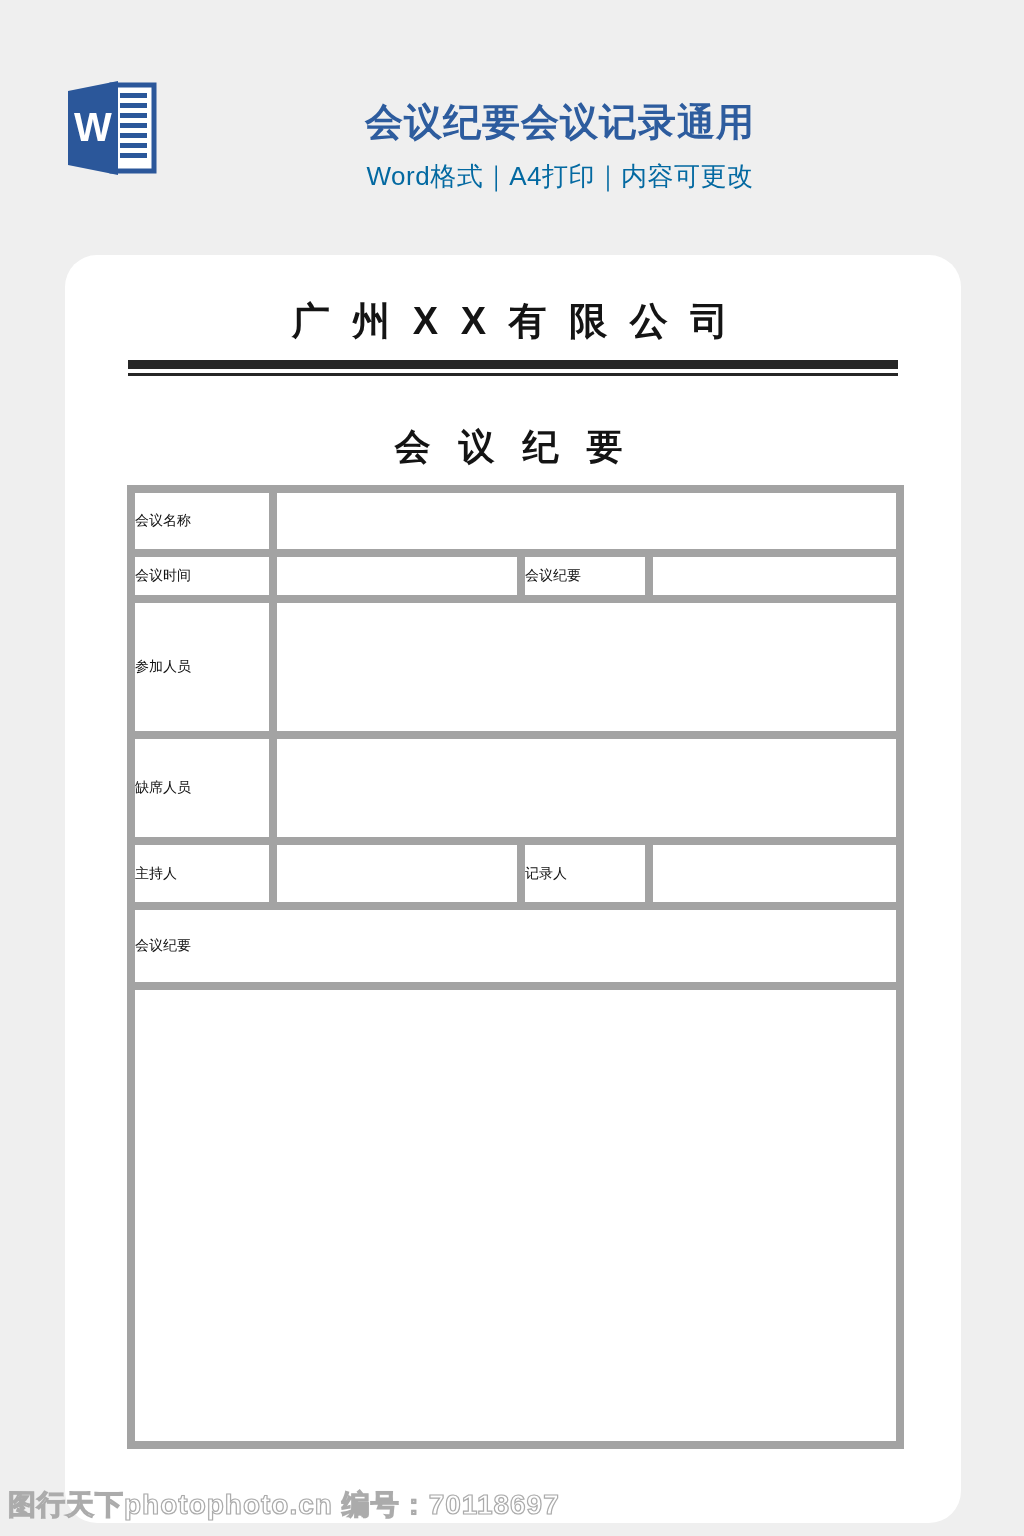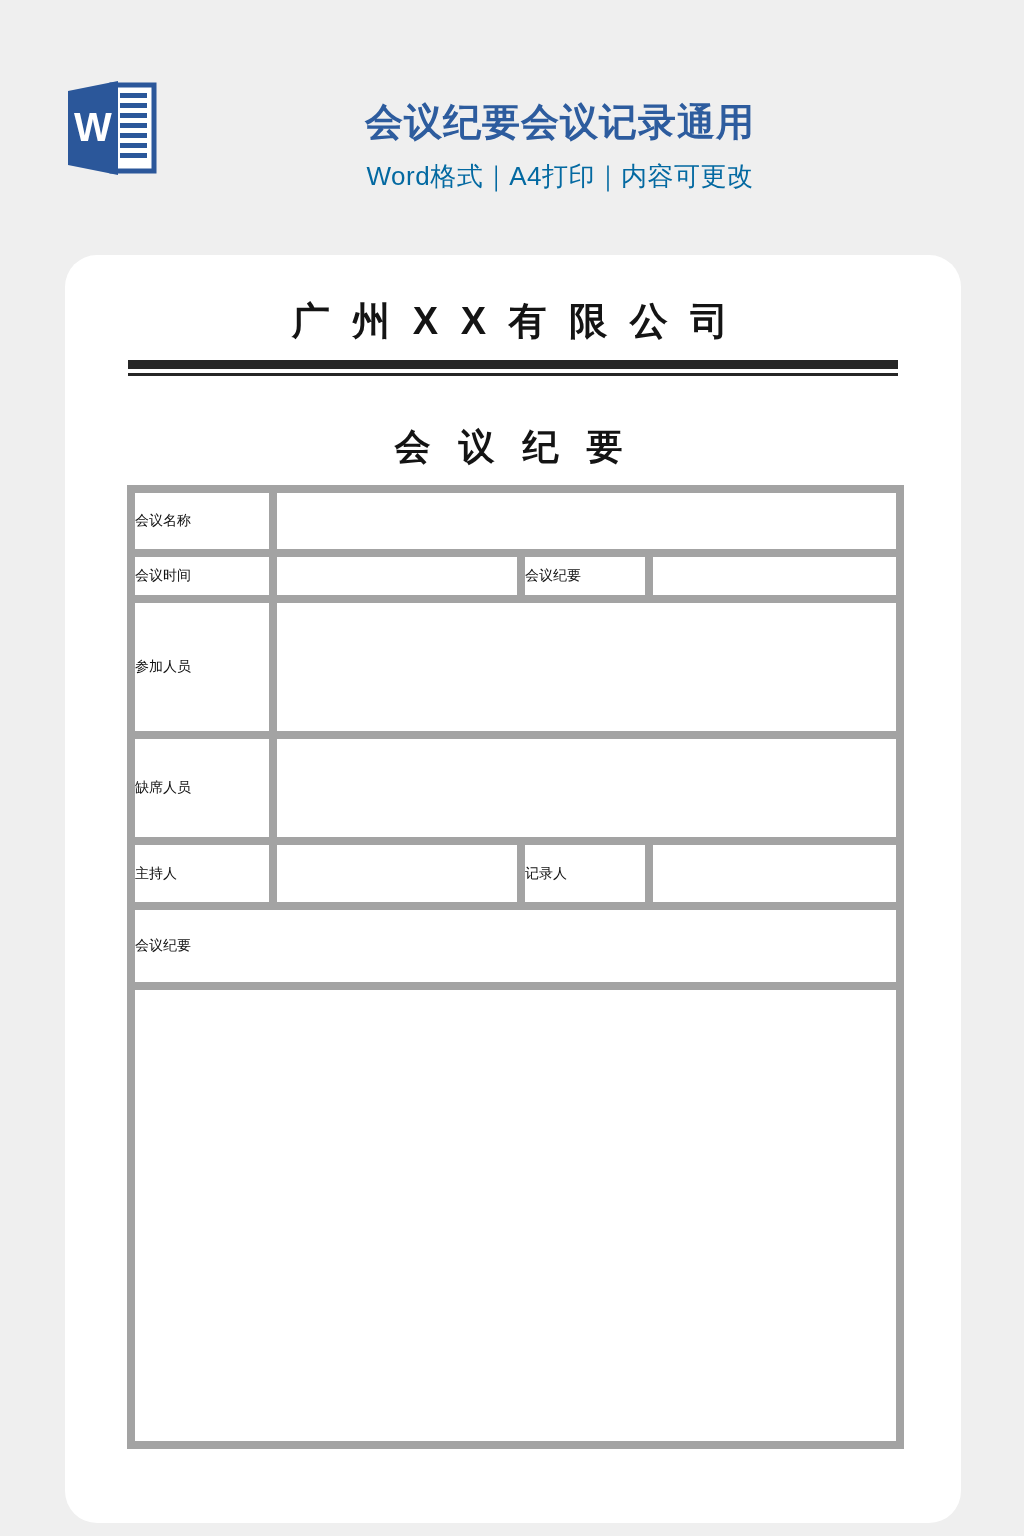--- a/index.html
+++ b/index.html
@@ -146,14 +146,15 @@
         <tr style="height:80px">
           <td class="section-label" colspan="4">会议纪要</td>
         </tr>
         <tr style="height:459px">
           <td class="field" colspan="4"></td>
         </tr>
       </tbody>
     </table>
   </div>
 
+  <div class="watermark">图行天下photophoto.cn 编号：70118697</div>
 
 </div>
 
 </body></html>

